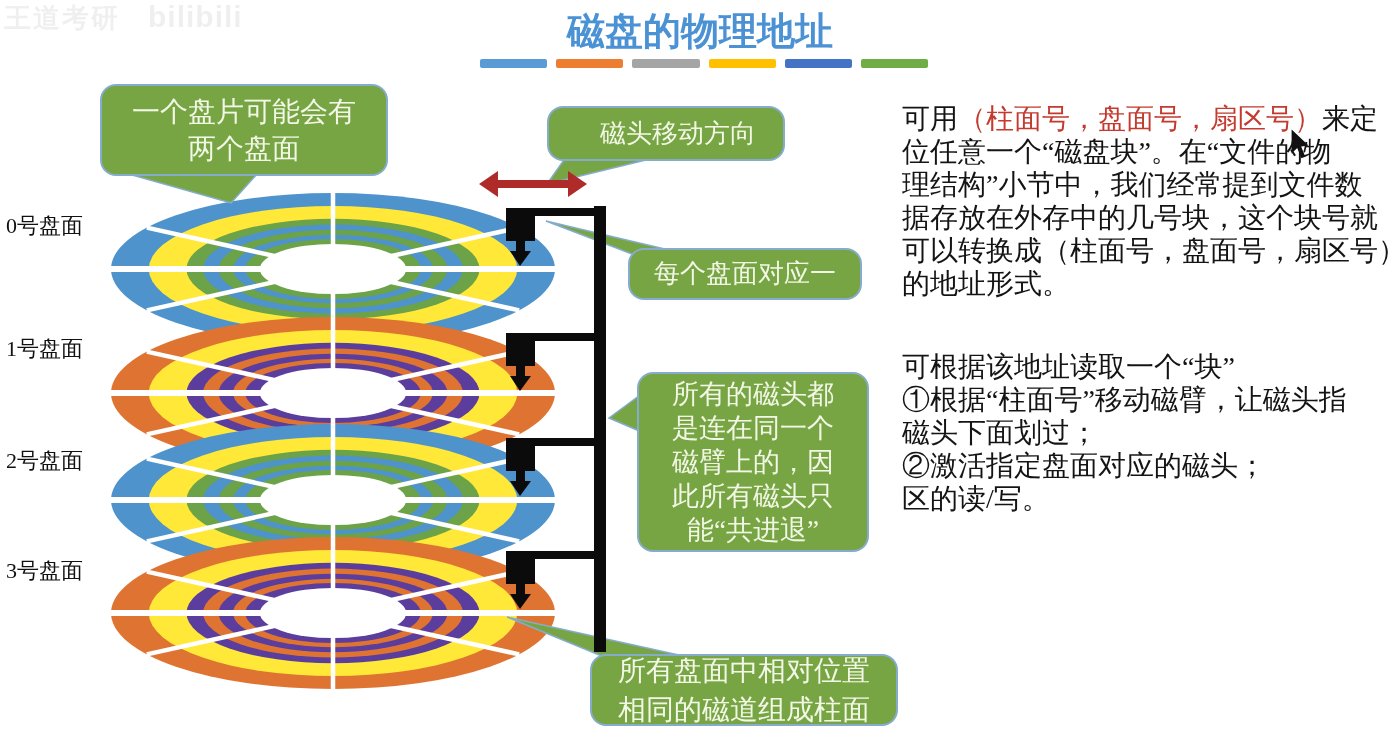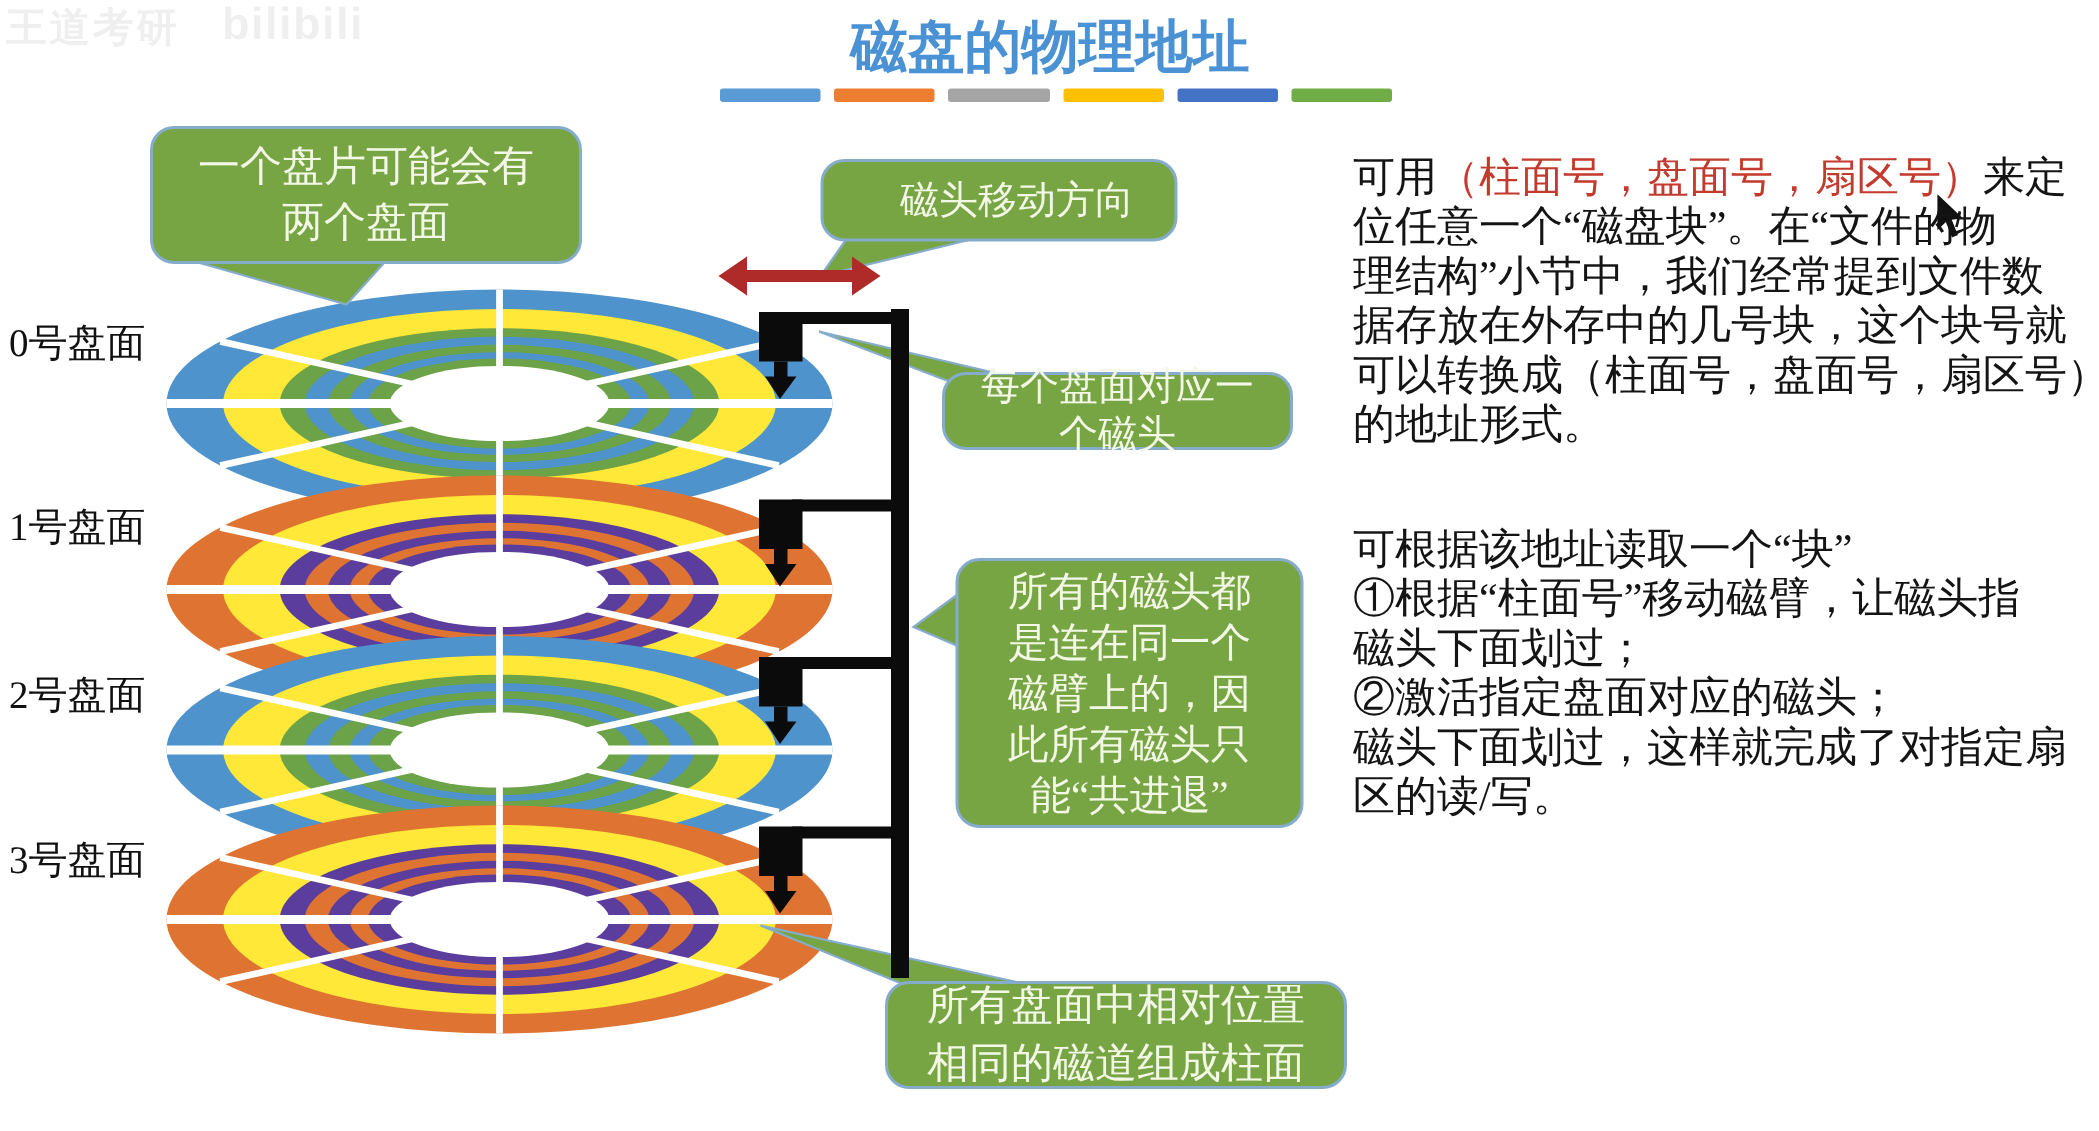--- a/index.html
+++ b/index.html
@@ -10,21 +10,21 @@
              color:#000;opacity:0.06;font-weight:bold;}
   .wm-left{font-size:27px;letter-spacing:2px;}
   .wm-right{font-size:30px;font-family:"Liberation Sans",sans-serif;letter-spacing:1px;}
   
   .title{position:absolute;left:450px;top:6px;width:500px;text-align:center;
          font-size:38px;font-weight:bold;color:var(--title-blue);}
   .dash-row{position:absolute;left:480px;top:59px;width:448px;height:9px;display:flex;gap:9px;}
   .dash-row span{flex:1;border-radius:2px;}
   
   .disk{position:absolute;width:450px;height:160px;}
-  .disk-label{position:absolute;left:6px;width:116px;font-size:26px;color:#111;white-space:nowrap;}
+  .disk-label{position:absolute;left:6px;width:116px;font-size:22px;color:#111;white-space:nowrap;}
   
   .overlay{position:absolute;left:0;top:0;width:1399px;height:754px;}
   .ink{fill:#0b0b0b;}
   .tail{fill:var(--callout-green);stroke:var(--callout-border);stroke-width:1.5;}
   .red-arrow{fill:var(--arrow-red);}
   
   .callout{position:absolute;background:var(--callout-green);border:2px solid var(--callout-border);
            border-radius:16px;color:#f2f7e6;text-align:center;display:flex;flex-direction:column;
            justify-content:center;box-sizing:border-box;z-index:5;}
   .c1{left:100px;top:84px;width:288px;height:92px;font-size:28px;line-height:37px;}
@@ -167,21 +167,20 @@
 
   <div class="callout c1">
     <div>一个盘片可能会有</div>
     <div>两个盘面</div>
   </div>
   <div class="callout c2">
     <div>磁头移动方向</div>
   </div>
   <div class="callout c3">
     <div>每个盘面对应一</div>
-    <div>个磁头</div>
   </div>
   <div class="callout c4">
     <div>所有的磁头都</div>
     <div>是连在同一个</div>
     <div>磁臂上的，因</div>
     <div>此所有磁头只</div>
     <div>能“共进退”</div>
   </div>
   <div class="callout c5">
     <div>所有盘面中相对位置</div>
@@ -194,17 +193,16 @@
     <div>理结构”小节中，我们经常提到文件数</div>
     <div>据存放在外存中的几号块，这个块号就</div>
     <div>可以转换成（柱面号，盘面号，扇区号）</div>
     <div>的地址形式。</div>
   </div>
   <div class="rp-block p2" style="top:350px;">
     <div>可根据该地址读取一个“块”</div>
     <div>①根据“柱面号”移动磁臂，让磁头指</div>
     <div>磁头下面划过；</div>
     <div>②激活指定盘面对应的磁头；</div>
-    <div>磁头下面划过，这样就完成了对指定扇</div>
     <div>区的读/写。</div>
   </div>
 
 </div>
 
 </body></html>

